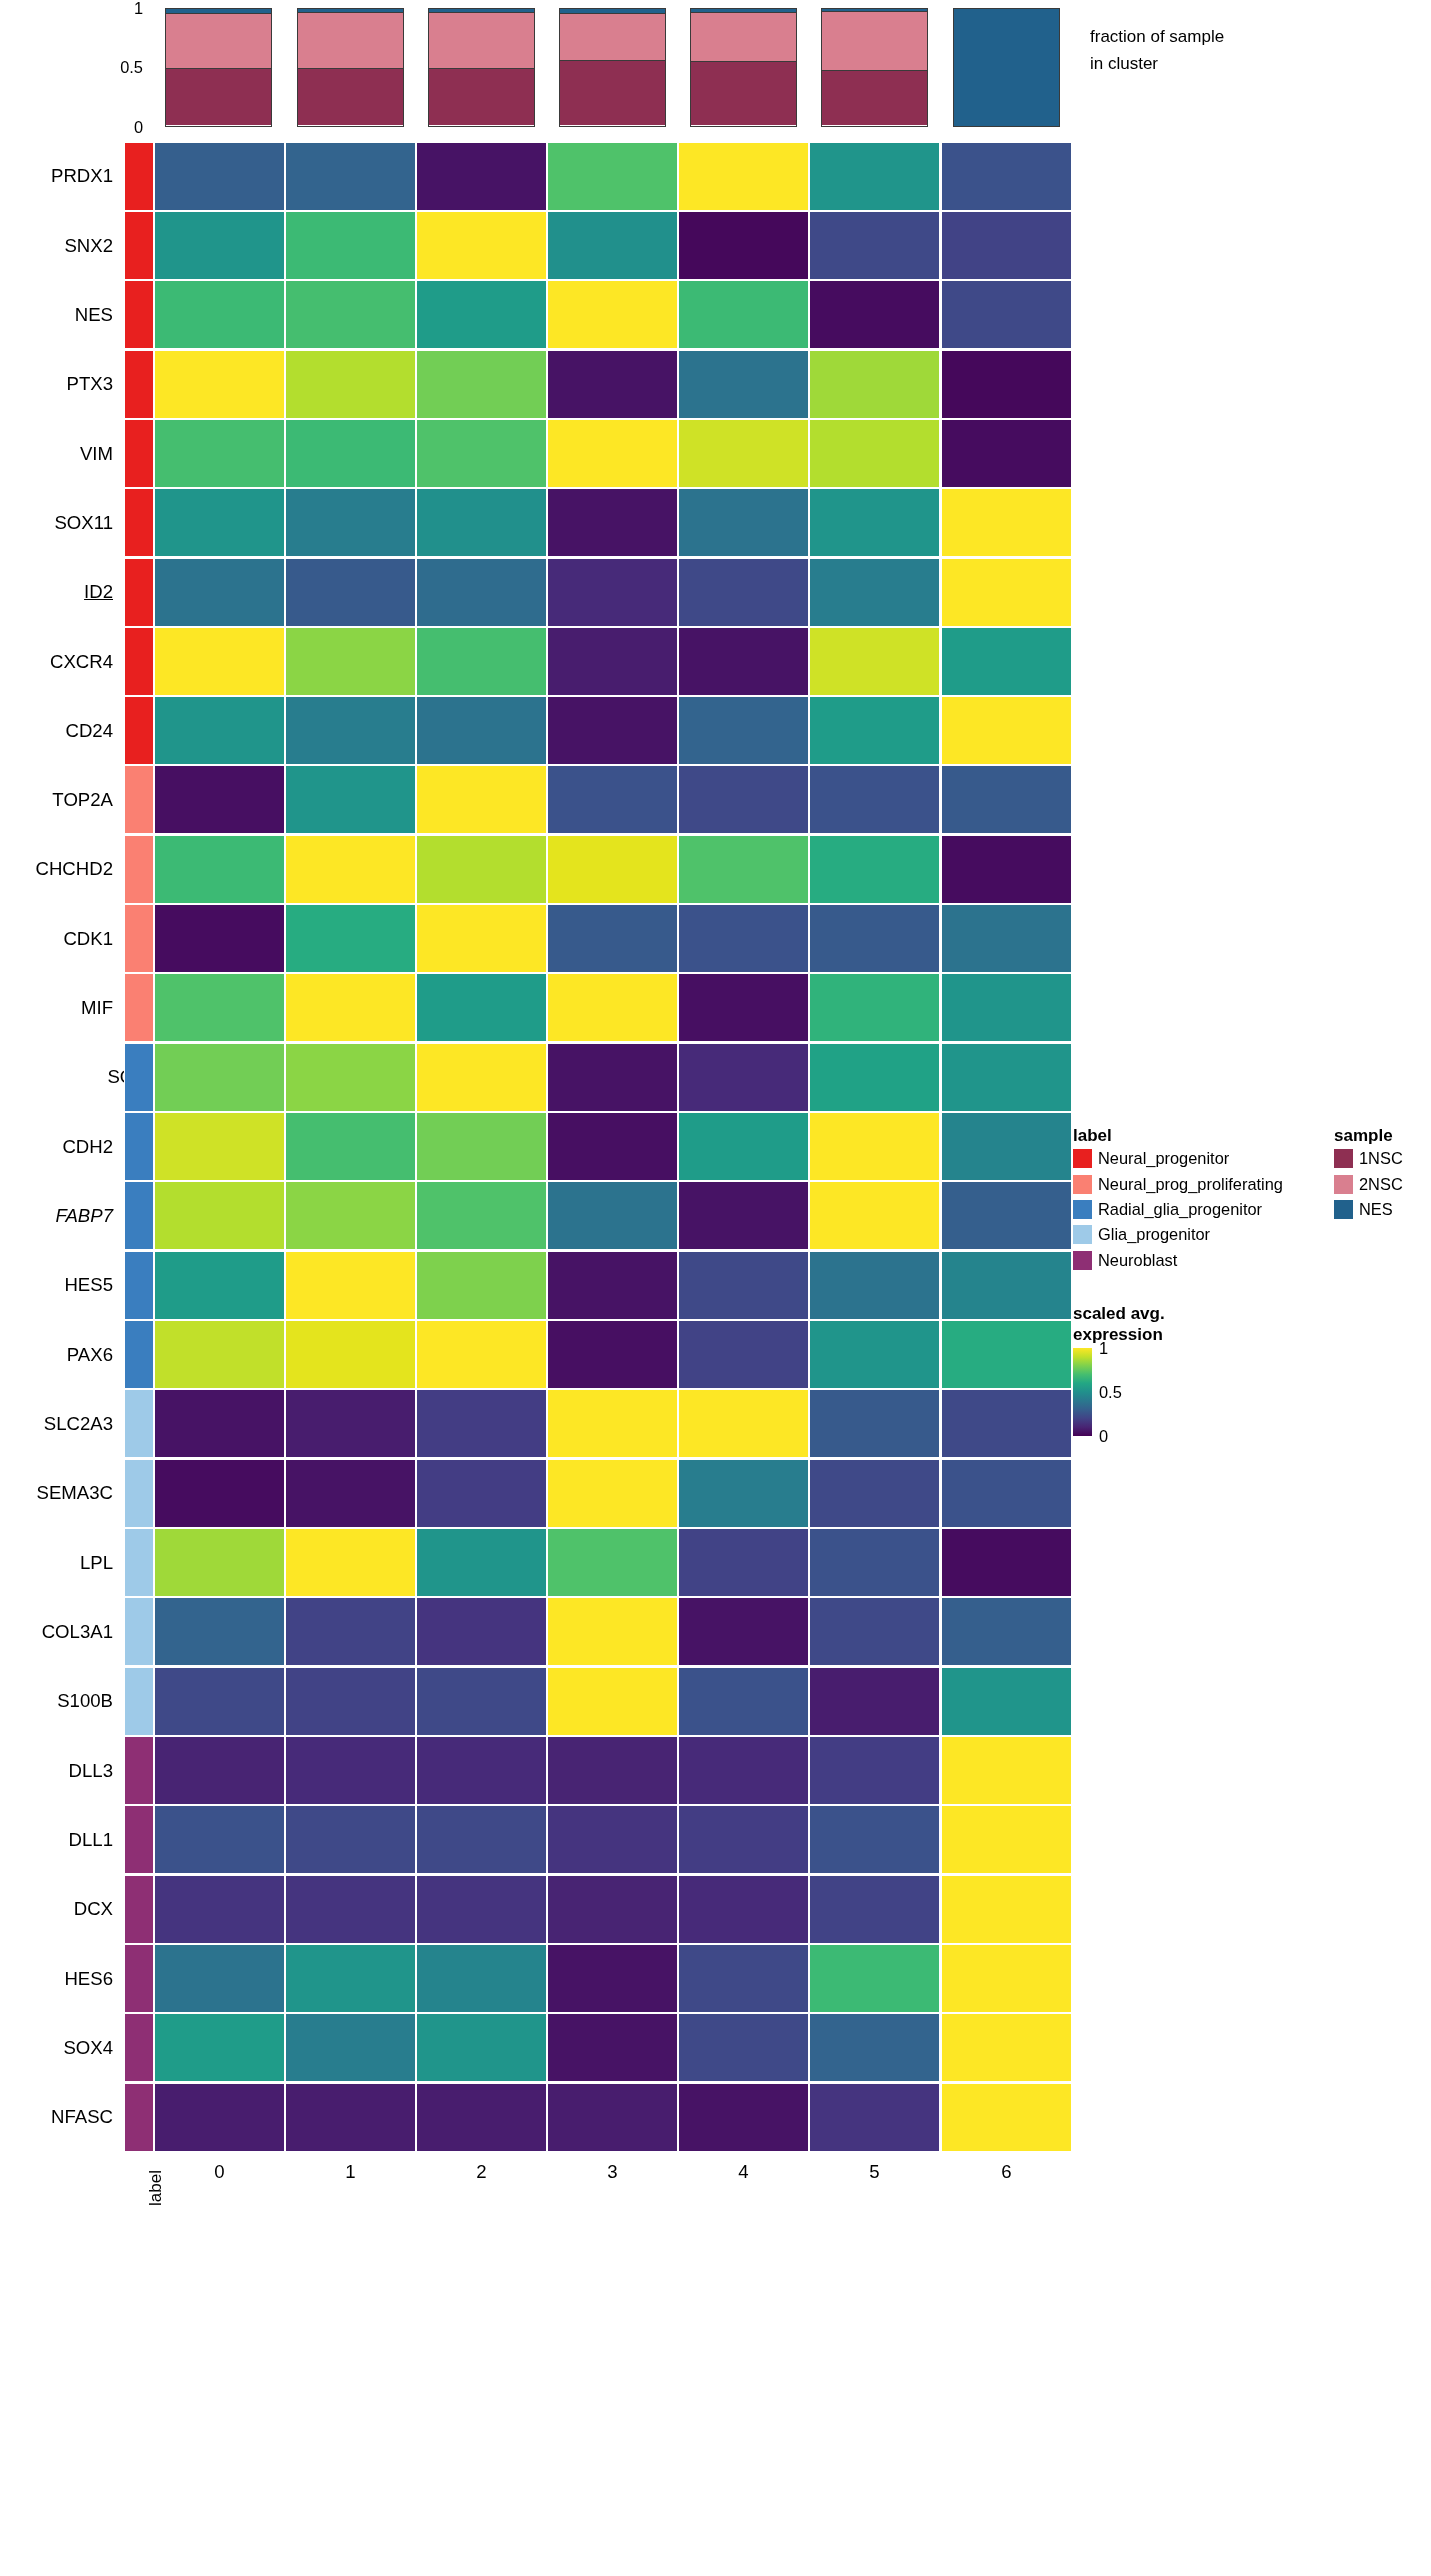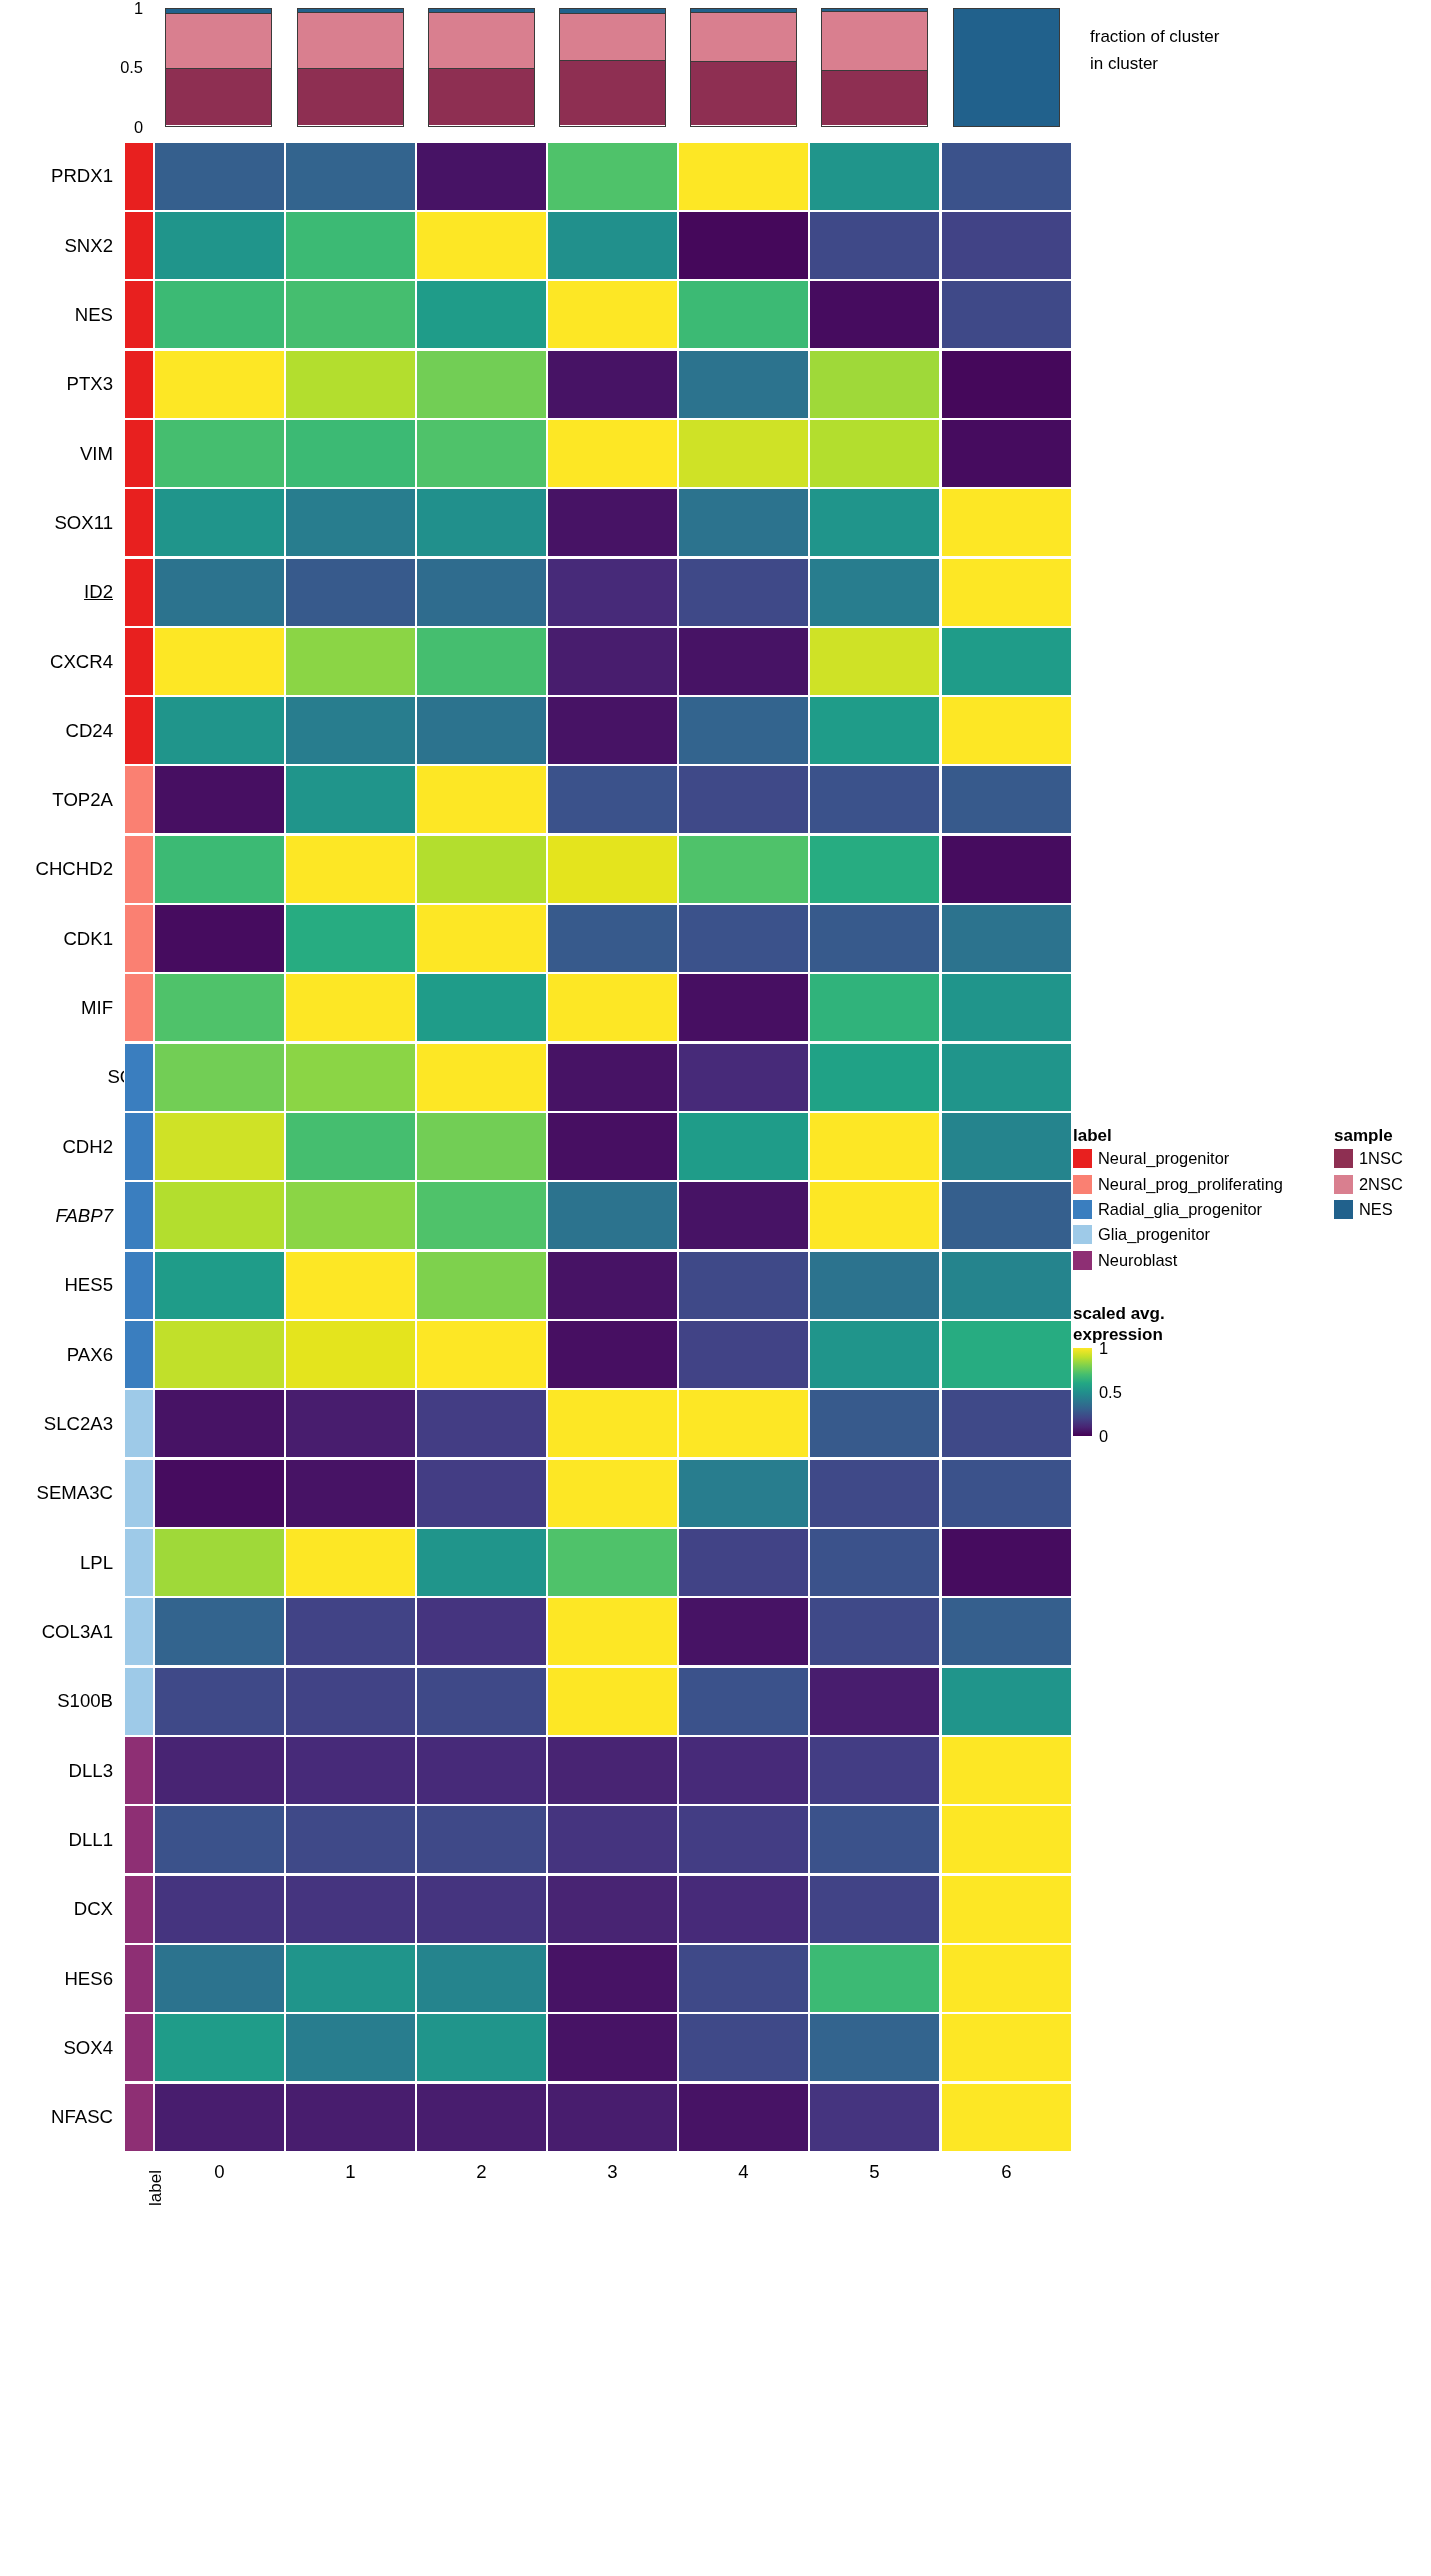--- a/index.html
+++ b/index.html
@@ -206,21 +206,21 @@
           <div class="bar-seg" style="height: 3%; background: rgb(33, 97, 140);"></div>
           <div class="bar-seg" style="height: 50%; background: rgb(217, 127, 143);"></div>
           <div class="bar-seg" style="height: 47%; background: rgb(142, 47, 82);"></div>
         </div>
       </div>
       <div class="bar-group" style="left: 953px; top: 7.5px; width: 107px; height: 119px;">
         <div class="bar-col">
           <div class="bar-seg" style="height: 100%; background: rgb(33, 97, 140);"></div>
         </div>
       </div>
-      <div class="bar-legend-text" style="left: 1090px; top: 27px;">fraction of cluster</div>
+      <div class="bar-legend-text" style="left: 1090px; top: 27px;">fraction of sample</div>
       <div class="bar-legend-text" style="left: 1090px; top: 54px;">in cluster</div>
     </div>
 
   <div id="heatmap" style="left: 0px; top: 0px; width: 1431px; height: 2241px;">
       <div class="row-label" style="top: 176px; left: 0px; width: 113px;">PRDX1</div>
       <div class="label-swatch" style="left: 124px; top: 142px; width: 30px; height: 69px; background: rgb(232, 32, 31);"></div>
       <div class="hm-cell" style="left: 154px; top: 142px; width: 131px; height: 69px; background: rgb(53, 95, 141);"></div>
       <div class="hm-cell" style="left: 285px; top: 142px; width: 131px; height: 69px; background: rgb(51, 100, 142);"></div>
       <div class="hm-cell" style="left: 416px; top: 142px; width: 131px; height: 69px; background: rgb(71, 19, 101);"></div>
       <div class="hm-cell" style="left: 547px; top: 142px; width: 131px; height: 69px; background: rgb(79, 194, 106);"></div>

